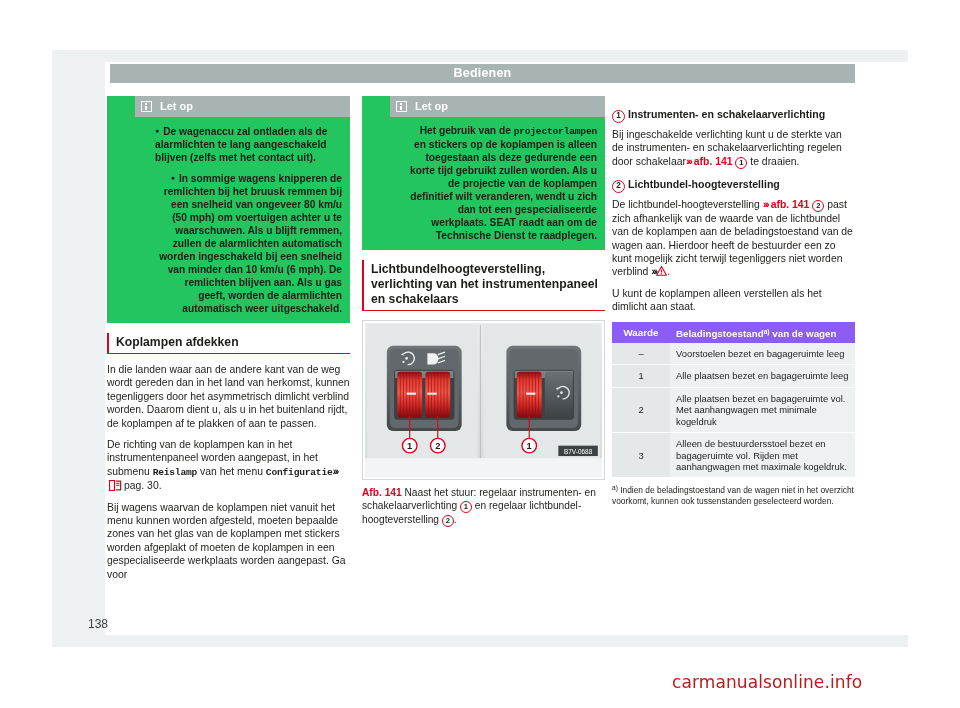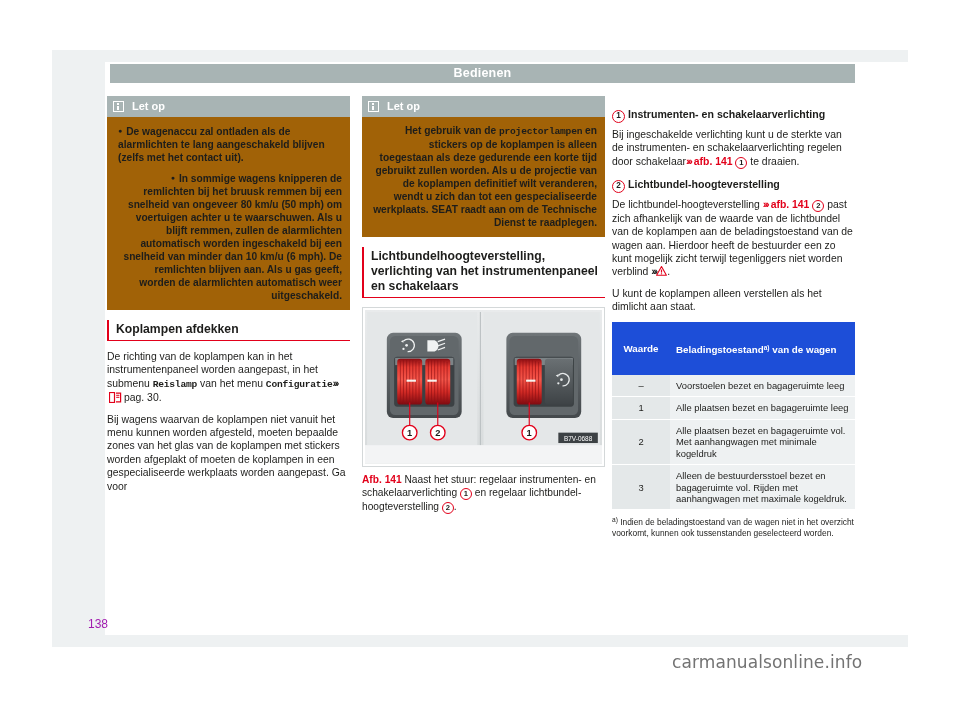--- a/index.html
+++ b/index.html
@@ -39,21 +39,21 @@
     line-height: 19px;
     text-align: center;
     letter-spacing: 0.2px;
   }
   .page-number {
     position: absolute;
     left: 64px; top: 617px;
     width: 44px;
     text-align: right;
     font-size: 12px;
-    color: #a21caf;
+    color: #404040;
   }
   .columns {
     position: absolute;
     left: 0; top: 0;
     width: 960px; height: 708px;
   }
   .col {
     position: absolute;
     top: 96px;
     width: 243px;
@@ -66,22 +66,23 @@
   .col3 { left: 612px; }
 
   p.body {
     margin: 0 0 8px 0;
     text-align: left;
     hyphens: manual;
   }
   
   .notebox {
     margin: 0 0 10px 0;
-    background: #a16207;
+    background: #22c55e;
     border: 0;
+    padding-left: 28px;
   }
   .notebox-head {
     background: #a8b4b4;
     color: #ffffff;
     font-size: 11px;
     font-weight: bold;
     padding: 4px 6px 4px 6px;
     display: flex;
     align-items: center;
     gap: 8px;
@@ -109,21 +110,21 @@
     width: 1.6px; height: 4px;
     background: #ffffff;
   }
   .notebox-body {
     padding: 7px 8px 8px 8px;
     font-size: 10.2px;
     line-height: 13px;
     font-weight: bold;
     color: #1d1d1b;
   }
-  .notebox-body p { margin: 0 0 7px 3px; }
+  .notebox-body p { margin: 0 0 7px 12px; }
   .notebox-body p:last-child { margin-bottom: 0; text-align: right; }
   .bullet::before {
     content: "\25CF";
     font-size: 7px;
     vertical-align: 2px;
     margin-right: 4px;
     color: #1d1d1b;
   }
   .mono {
     font-family: Liberation Mono, monospace;
@@ -203,49 +204,49 @@
 
   
   table.data {
     width: 100%;
     border-collapse: collapse;
     margin: 2px 0 5px 0;
     font-size: 9.4px;
     line-height: 11.4px;
   }
   table.data th {
-    background: #1d4ed8;
+    background: #8b5cf6;
     color: #ffffff;
     font-size: 9.8px;
     font-weight: bold;
     text-align: left;
-    padding: 20px 6px;
+    padding: 4px 6px;
   }
   table.data th.c { text-align: center; }
   table.data td {
     padding: 5px 6px;
     vertical-align: middle;
     color: #1d1d1b;
     border-bottom: 1.5px solid #ffffff;
   }
   table.data tbody tr { background: #eef1f2; }
   table.data td.val { text-align: center; width: 46px; background: #e4e8e9; }
   .fnote {
     font-size: 8.4px;
     line-height: 10.4px;
     color: #1d1d1b;
     margin-top: 2px;
   }
   sup { font-size: 6.6px; vertical-align: 3px; }
 
   .watermark {
     position: absolute;
-    left: 672px; top: 652px;
+    left: 672px; top: 672px;
     font-size: 17px;
-    color: #737373;
+    color: #b91c1c;
     font-family: "DejaVu Sans", sans-serif;
     letter-spacing: 0.1px;
   }
 </style>
 </head>
 <body>
 
 <div id="root">
 
   <div class="page-outer"></div>
@@ -265,20 +266,21 @@
           <span>Let op</span>
         </div>
         <div class="notebox-body">
           <p class="bullet">De wagenaccu zal ontladen als de alarmlichten te lang aangeschakeld blijven (zelfs met het contact uit).</p>
           <p class="bullet">In sommige wagens knipperen de remlichten bij het bruusk remmen bij een snelheid van ongeveer 80 km/u (50 mph) om voertuigen achter u te waarschuwen. Als u blijft remmen, zullen de alarmlichten automatisch worden ingeschakeld bij een snelheid van minder dan 10 km/u (6 mph). De remlichten blijven aan. Als u gas geeft, worden de alarmlichten automatisch weer uitgeschakeld.</p>
         </div>
       </div>
 
       <h2 class="section">Koplampen afdekken</h2>
 
+      <p class="body">In die landen waar aan de andere kant van de weg wordt gereden dan in het land van herkomst, kunnen tegenliggers door het asymmetrisch dimlicht verblind worden. Daarom dient u, als u in het buitenland rijdt, de koplampen af te plakken of aan te passen.</p>
 
       <p class="body">
         <span>De richting van de koplampen kan in het instrumentenpaneel worden aangepast, in het submenu </span><span class="mono" style="font-weight:bold">Reislamp</span><span> van het menu </span><span class="mono" style="font-weight:bold">Configuratie</span><span class="arrows">›››</span><span class="book-ic"><svg viewBox="0 0 13 11" xmlns="http://www.w3.org/2000/svg">
               <rect x="0.5" y="0.5" width="5" height="10" fill="none" stroke="#e2001a" stroke-width="1.2"></rect>
               <path d="M7 1.2 h4.6 v8.6 h-4.6" fill="none" stroke="#e2001a" stroke-width="1.2"></path>
               <path d="M7.2 3.3 h3.2 M7.2 5.3 h3.2" stroke="#e2001a" stroke-width="1"></path>
             </svg></span><span>pag. 30.</span>
       </p>
 
       <p class="body">Bij wagens waarvan de koplampen niet vanuit het menu kunnen worden afgesteld, moeten bepaalde zones van het glas van de koplampen met stickers worden afgeplakt of moeten de koplampen in een gespecialiseerde werkplaats worden aangepast. Ga voor</p>

